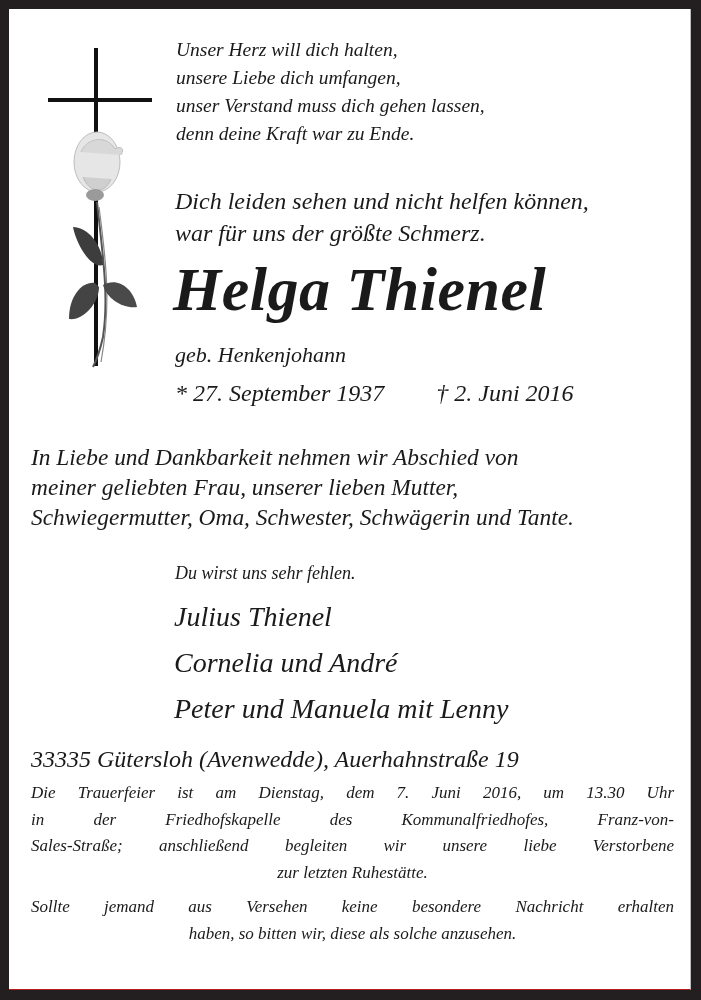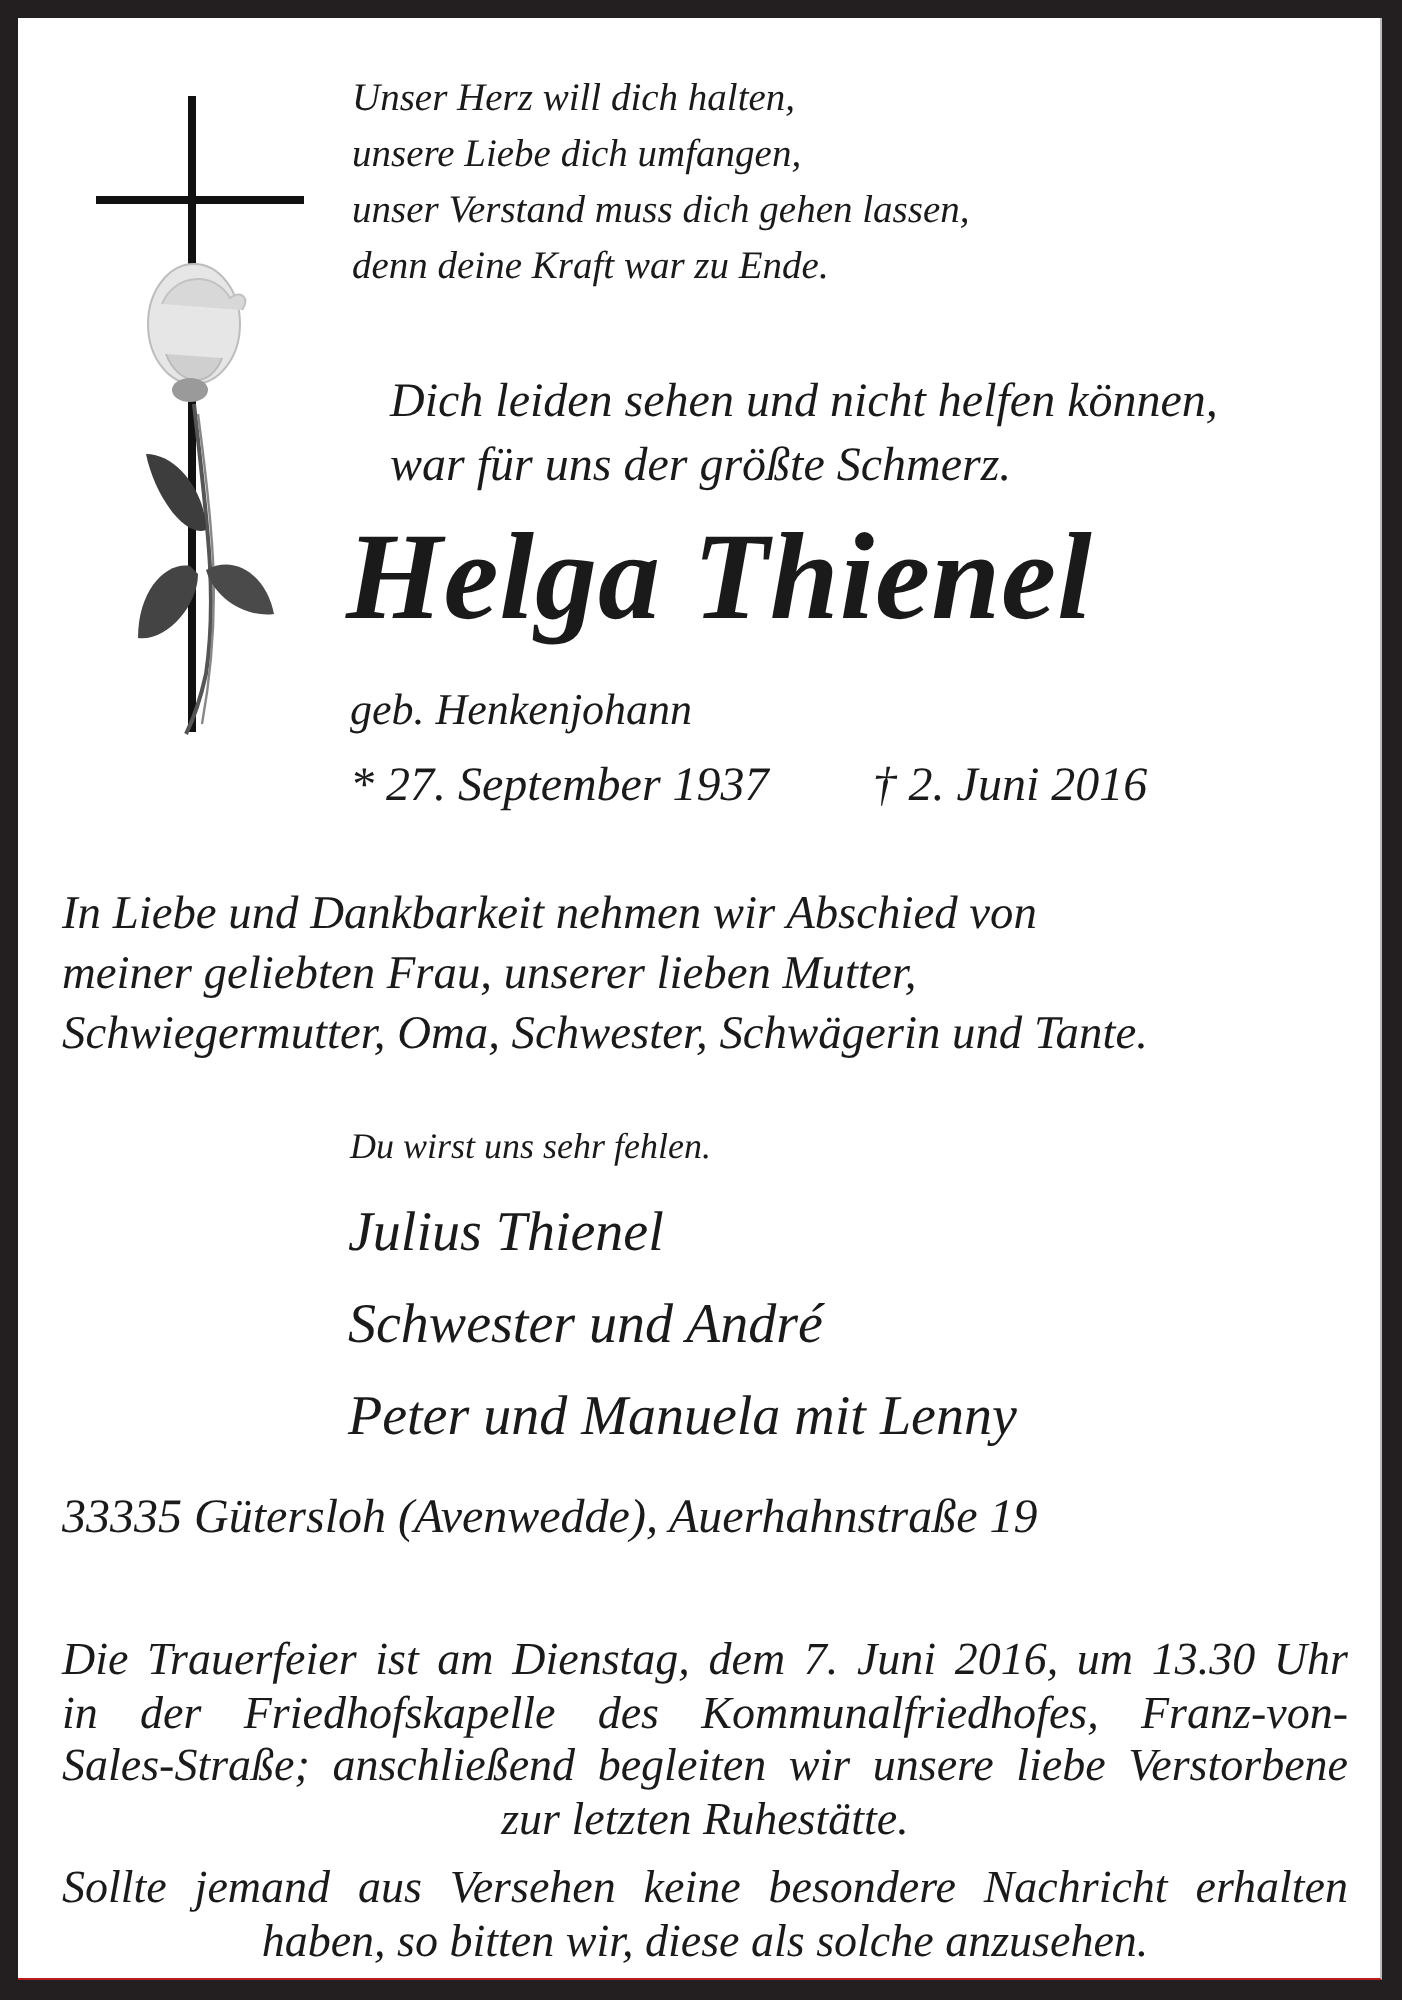--- a/index.html
+++ b/index.html
@@ -19,34 +19,34 @@
       border-right: 1px solid #bdbdbd;
       border-bottom: 1px solid #b91c1c;
       box-sizing: border-box;
     }
     .it { font-style: italic; }
     .abs { position: absolute; white-space: nowrap; }
 
     .cross-art { position: absolute; left: 28px; top: 28px; width: 120px; height: 340px; }
 
     .poem { left: 167px; top: 27px; font-size: 19.5px; line-height: 28px; }
-    .poem2 { left: 166px; top: 176px; font-size: 24px; line-height: 32px; margin-left: 20px; }
+    .poem2 { left: 166px; top: 176px; font-size: 24px; line-height: 32px; }
     .name { left: 164px; top: 245px; font-size: 62px; line-height: 70px; letter-spacing: 0.5px; font-weight: bold; }
     .born-name { left: 166px; top: 332px; font-size: 22px; line-height: 28px; }
     .dates { left: 166px; top: 369px; font-size: 24px; line-height: 30px; }
     .dates .death { margin-left: 52px; text-align: right; }
 
     .dank { left: 22px; top: 433px; font-size: 23.4px; line-height: 30px; transform-origin: left top; }
     .miss { left: 166px; top: 549px; font-size: 18px; line-height: 30px; }
     .family { left: 165px; top: 585px; font-size: 28px; line-height: 46px; }
     .address { left: 22px; top: 735px; font-size: 24px; line-height: 30px; }
 
     .service {
-      position: absolute; left: 22px; top: 808px; width: 643px;
-      font-size: 23px; line-height: 26.5px; text-align: justify;
+      position: absolute; left: 22px; top: 771px; width: 643px;
+      font-size: 17px; line-height: 26.5px; text-align: justify;
     }
     .service p { margin: 0; }
     .service p + p { margin-top: 8px; }
     .jline { display: block; text-align: justify; text-align-last: justify; }
     .lline { display: block; text-align: center; }
   </style>
 </head>
 <body>
 
 <div class="card">
@@ -90,21 +90,21 @@
   <div class="abs it dank">
     <div>In Liebe und Dankbarkeit nehmen wir Abschied von</div>
     <div>meiner geliebten Frau, unserer lieben Mutter,</div>
     <div>Schwiegermutter, Oma, Schwester, Schwägerin und Tante.</div>
   </div>
 
   <div class="abs it miss">Du wirst uns sehr fehlen.</div>
 
   <div class="abs it family">
     <div>Julius Thienel</div>
-    <div>Schwester und André</div>
+    <div>Cornelia und André</div>
     <div>Peter und Manuela mit Lenny</div>
   </div>
 
   <div class="abs it address">33335 Gütersloh (Avenwedde), Auerhahnstraße 19</div>
 
   <div class="service it">
     <p>
       <span class="jline">Die Trauerfeier ist am Dienstag, dem 7. Juni 2016, um 13.30 Uhr</span>
       <span class="jline">in der Friedhofskapelle des Kommunalfriedhofes, Franz-von-</span>
       <span class="jline">Sales-Straße; anschließend begleiten wir unsere liebe Verstorbene</span>

